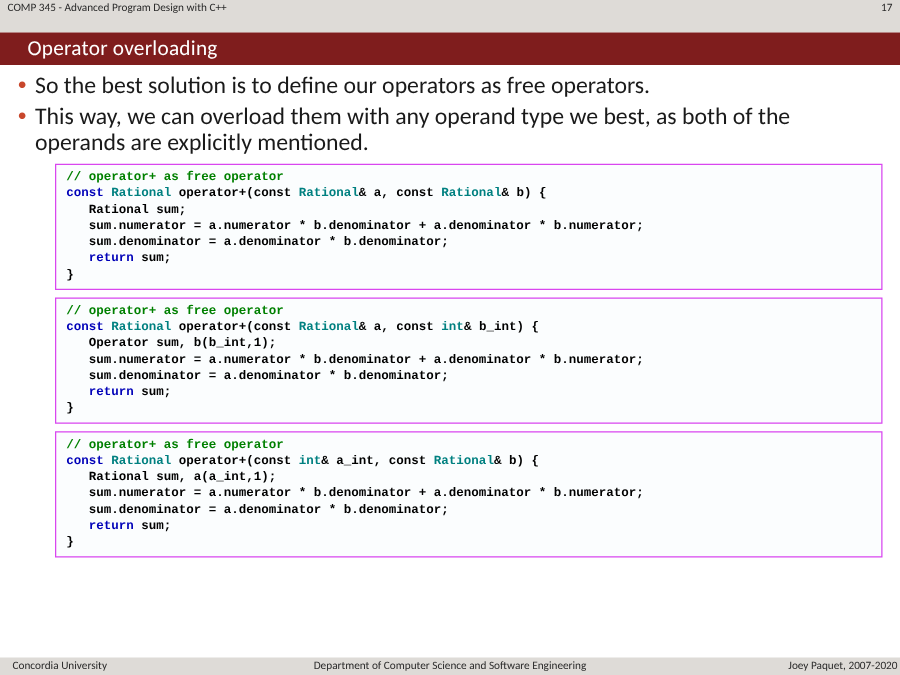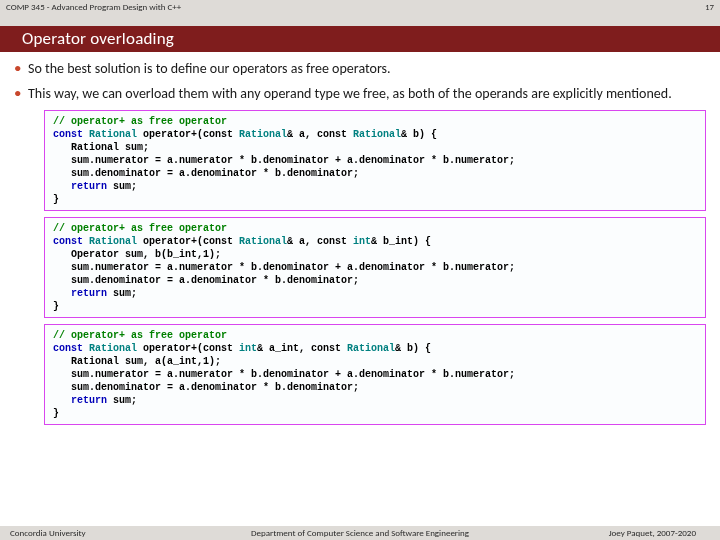--- a/index.html
+++ b/index.html
@@ -37,21 +37,21 @@
     margin-bottom: 4px;
   }
   .bullet {
     color: #c8472c;
     font-size: 15px;
     line-height: 20px;
     width: 14px;
     flex: 0 0 14px;
   }
   .bullet-text {
-    font-size: 14px;
+    font-size: 19px;
     color: #1a1a1a;
     line-height: 21px;
     font-weight: 400;
   }
   .code-box {
     margin: 6px 0 6px 30px;
     border: 1px solid #d946ef;
     background: #fbfdfe;
     padding: 4px 8px 4px 8px;
     font-family: "Courier New", monospace;
@@ -66,21 +66,21 @@
   .c-type { color: #008080; }
   .footer {
     position: absolute;
     bottom: 0; left: 0; right: 0;
     background: #dedbd7;
     height: 14px;
     font-size: 9px;
     color: #2b2b2b;
     display: flex;
     justify-content: space-between;
-    padding: 1px 24px 0 10px;
+    padding: 1px 2px 0 10px;
   }
   .footer .mid { position: absolute; left: 50%; transform: translateX(-50%); }
 </style>
 </head>
 <body>
 
 <div class="topbar">
   <span>COMP 345 - Advanced Program Design with C++</span>
   <span>17</span>
 </div>
@@ -91,21 +91,21 @@
 
 <div class="body">
 
   <div class="bullet-row">
     <div class="bullet">•</div>
     <div class="bullet-text">So the best solution is to define our operators as free operators.</div>
   </div>
 
   <div class="bullet-row">
     <div class="bullet">•</div>
-    <div class="bullet-text">This way, we can overload them with any operand type we free, as both of the operands are explicitly mentioned.</div>
+    <div class="bullet-text">This way, we can overload them with any operand type we best, as both of the operands are explicitly mentioned.</div>
   </div>
 
   <div class="code-box"><span class="c-comment">// operator+ as free operator</span>
 <span class="c-kw">const </span><span class="c-type">Rational</span><span> operator+(const </span><span class="c-type">Rational</span><span>&amp; a, const </span><span class="c-type">Rational</span><span>&amp; b) {</span>
 <span>   Rational sum;</span>
 <span>   sum.numerator = a.numerator * b.denominator + a.denominator * b.numerator;</span>
 <span>   sum.denominator = a.denominator * b.denominator;</span>
 <span class="c-kw">   return</span><span> sum;</span>
 <span>}</span></div>
 

